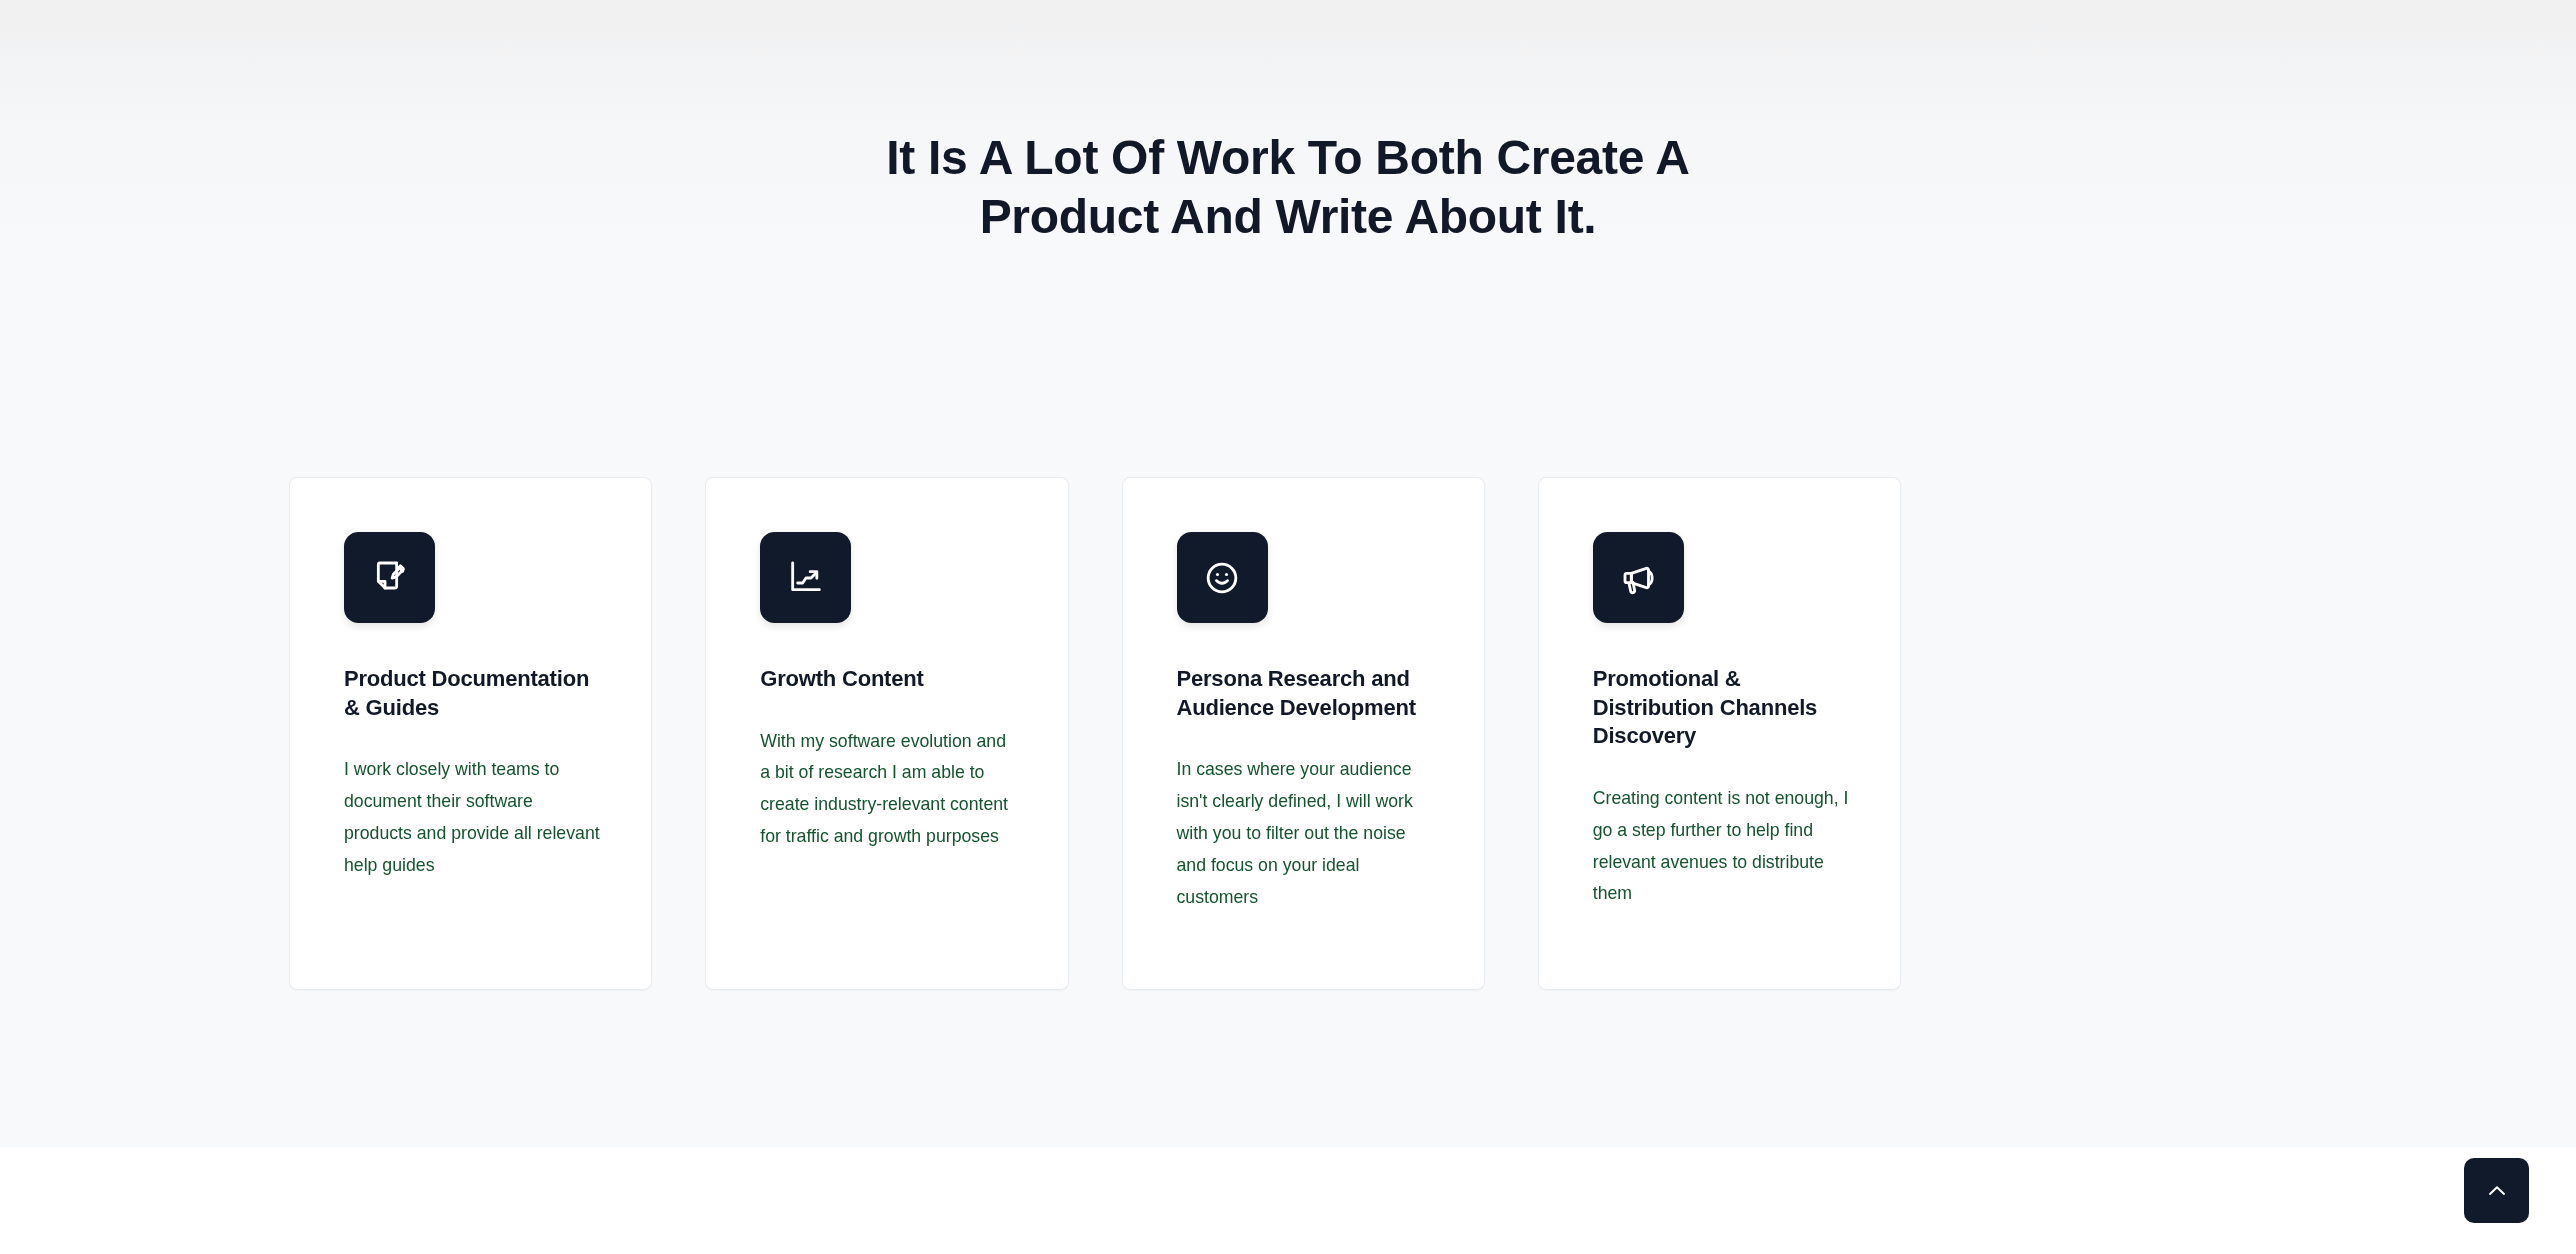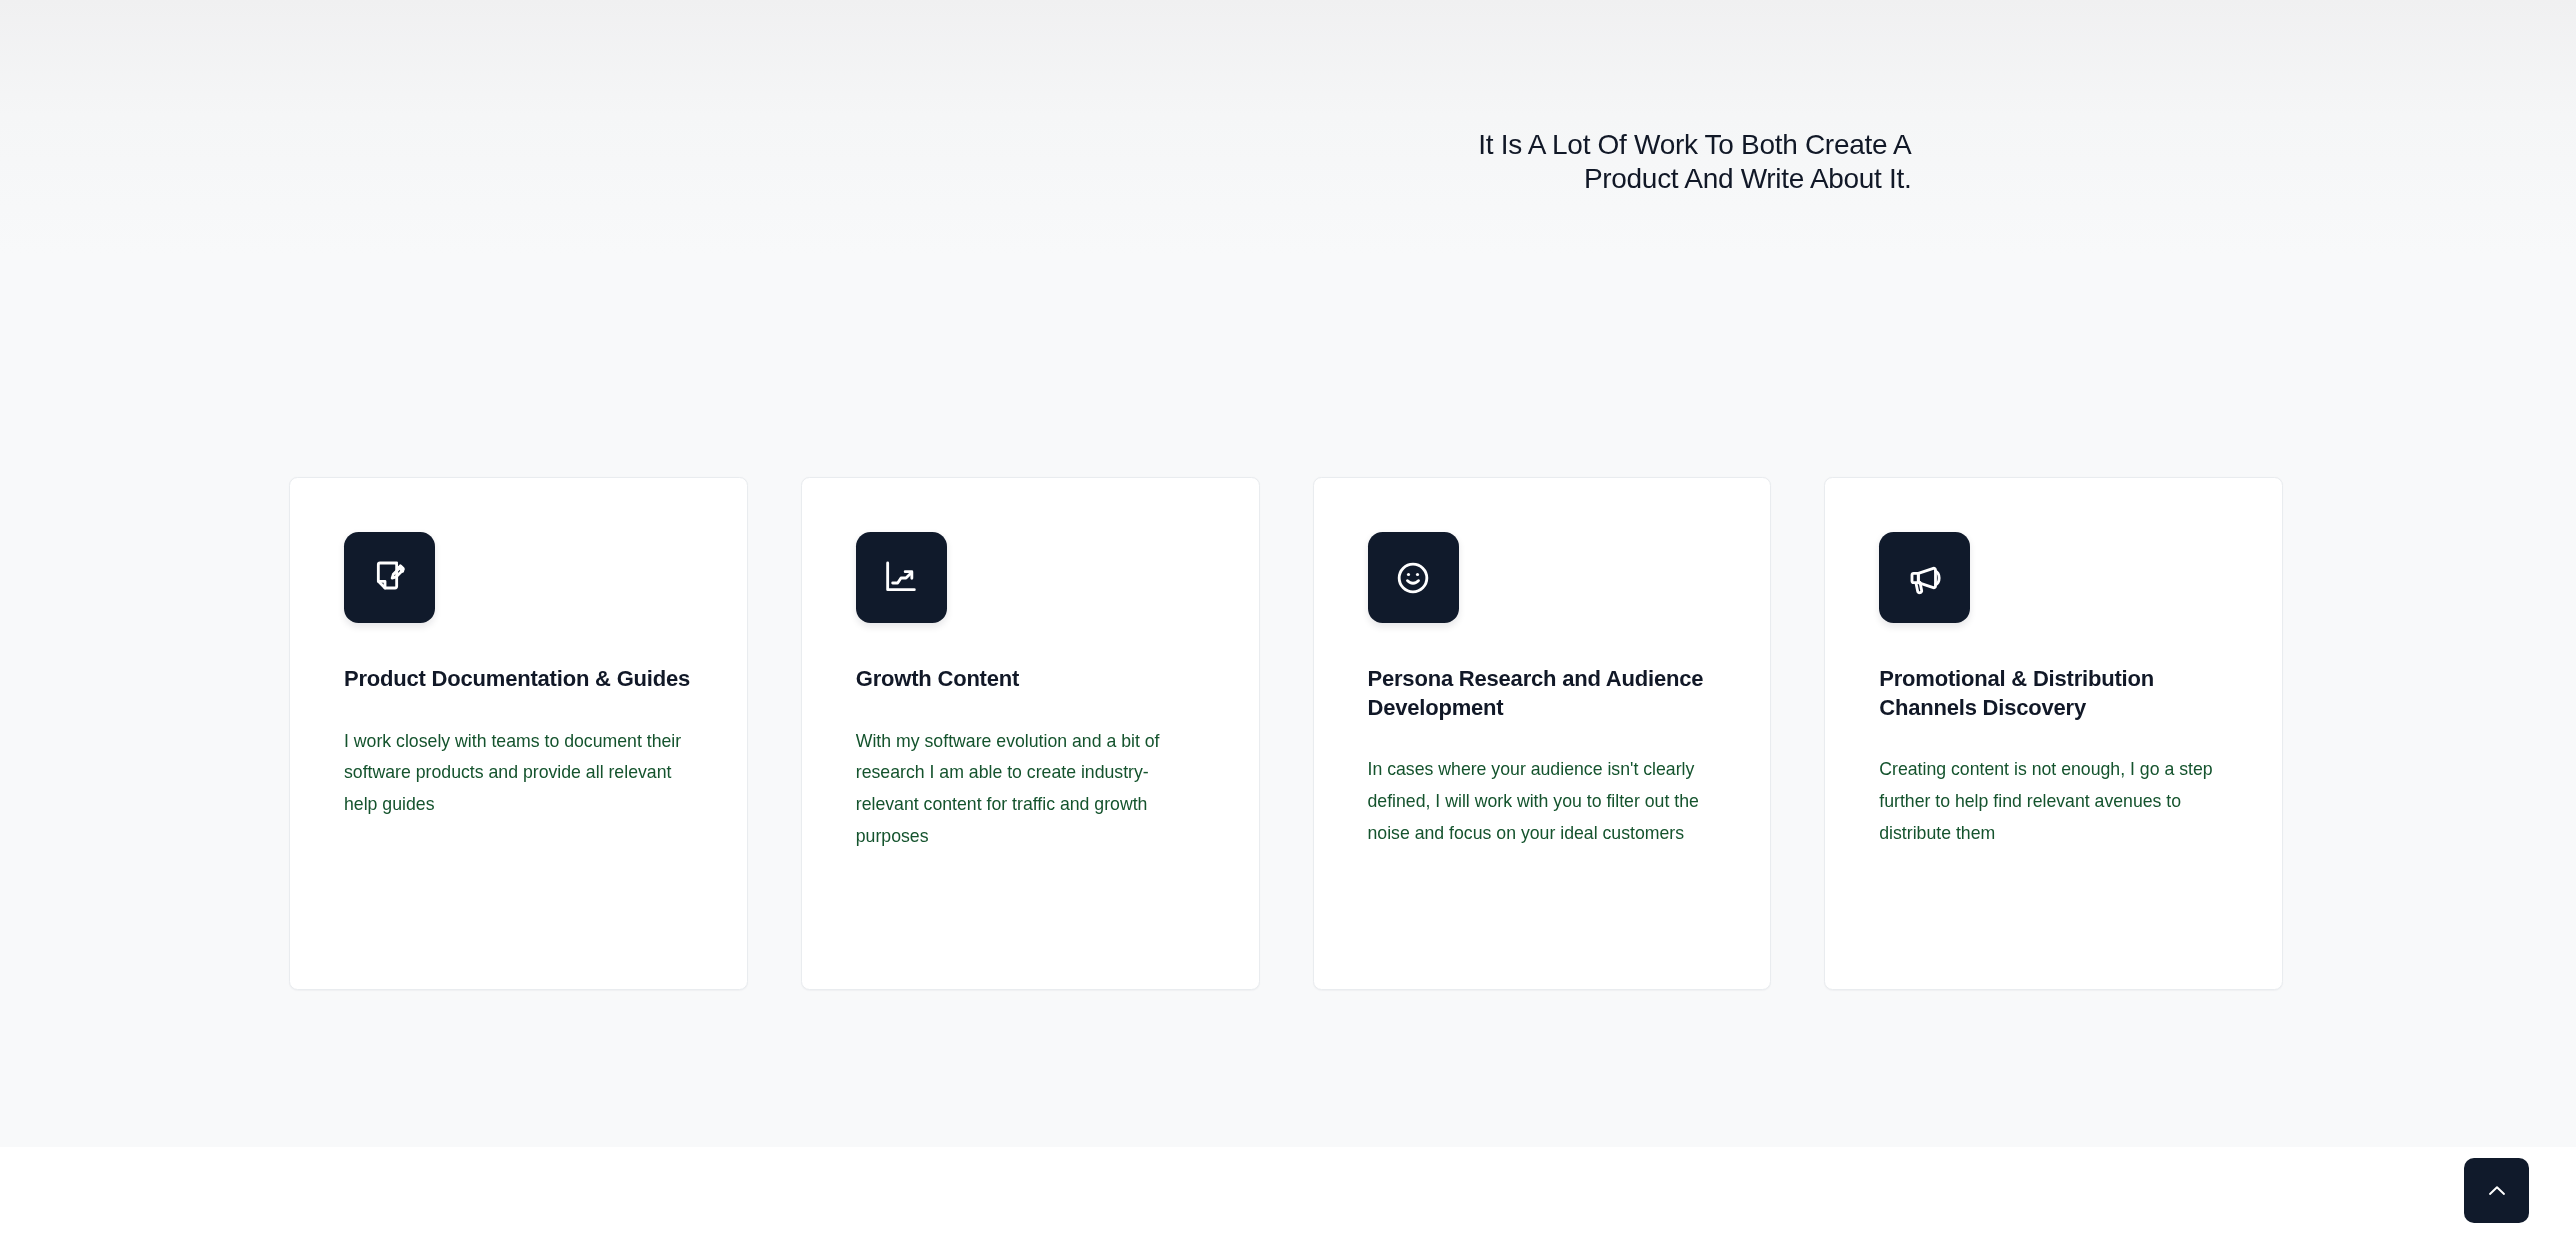--- a/index.html
+++ b/index.html
@@ -34,45 +34,44 @@
   .heading-wrap {
     position: absolute;
     left: 50%;
     transform: translateX(-50%);
     top: 128px;
     width: 1247px;
     text-align: center;
   }
 
   .page-heading {
-    font-size: 28px;
+    font-size: 48px;
     line-height: 1.23;
-    font-weight: 400;
+    font-weight: 700;
     letter-spacing: -0.3px;
     color: #111827;
-    text-align: right;
   }
 
   .page-subtitle {
     margin-top: 27px;
     font-size: 15px;
     line-height: 1.55;
     color: #73787e;
     font-weight: 400;
     width: 1093px;
     margin-left: auto;
     margin-right: auto;
   }
 
   
   .cards {
     position: absolute;
     left: 289px;
     top: 477px;
-    width: 1994px;
+    width: 1612px;
     display: flex;
     gap: 53px;
     align-items: stretch;
   }
 
   .card {
     flex: 1 1 0;
     background: #ffffff;
     border: 0.8px solid #e9ecef;
     border-radius: 8.5px;

